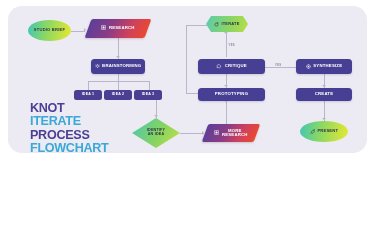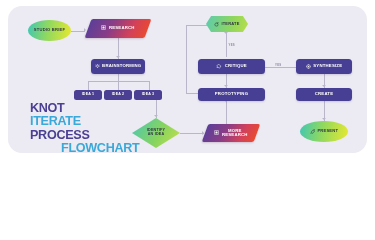--- a/index.html
+++ b/index.html
@@ -55,21 +55,21 @@
          border-top:2.8px solid #b9b6c9;}
   .arw-r{border-top:2.3px solid transparent;border-bottom:2.3px solid transparent;
          border-left:2.8px solid #b9b6c9;}
 
   .edge-label{position:absolute;color:#8d89a3;font-size:2.8px;font-weight:700;
               background:#eceaf2;padding:0 1px;letter-spacing:.3px;}
 
   #title{position:absolute;left:22px;top:96px;color:#4b3f93;
          font-weight:700;font-size:12.6px;line-height:1.06;letter-spacing:-.3px;}
   #title .l2{color:#3aa8d8;}
-  #title .l4{color:#3aa8d8;margin-left:31px;}
+  #title .l4{color:#3aa8d8;}
   #title div{white-space:nowrap;}
 </style>
 </head>
 <body>
 
 <div id="canvas">
 
   <div class="ln lnh" style="left:63px;top:24.5px;width:14px;"></div>
   <div class="arw arw-r" style="left:76px;top:22.2px;"></div>
 

